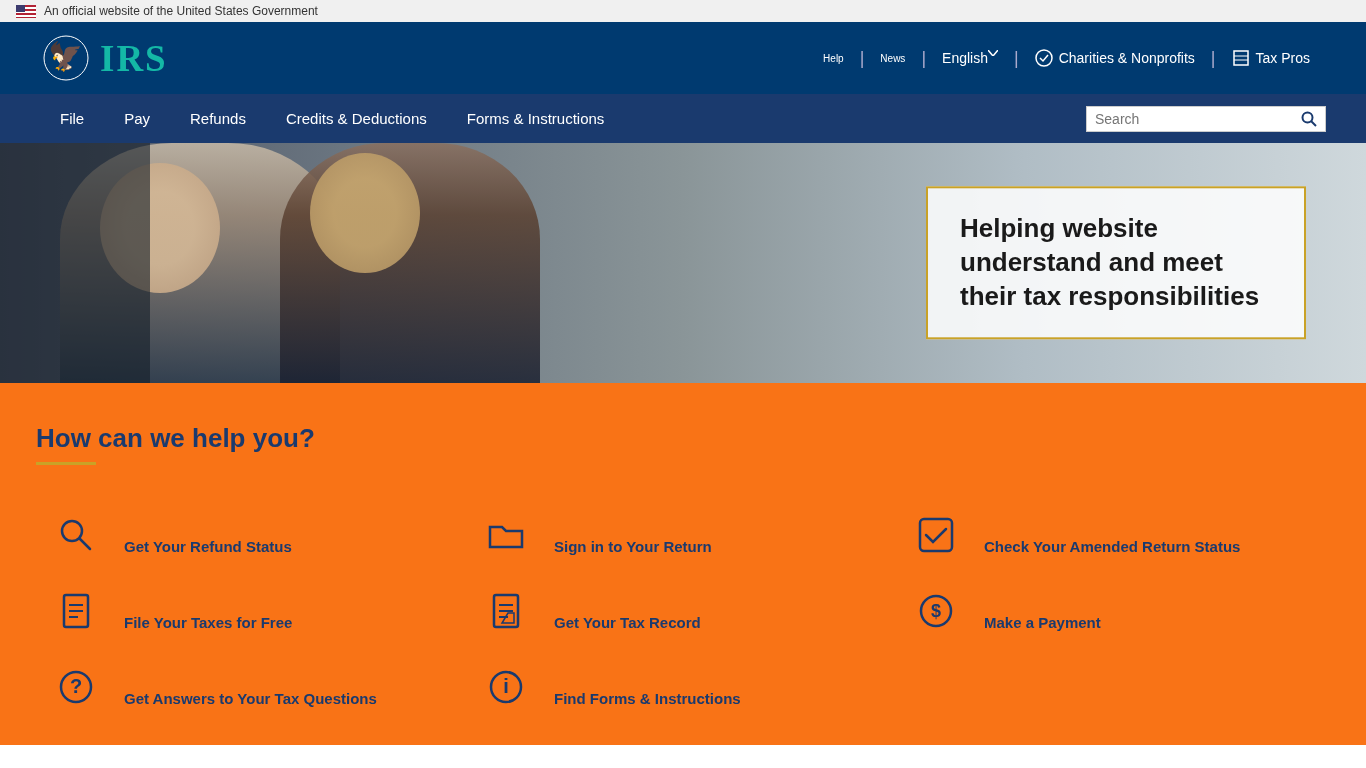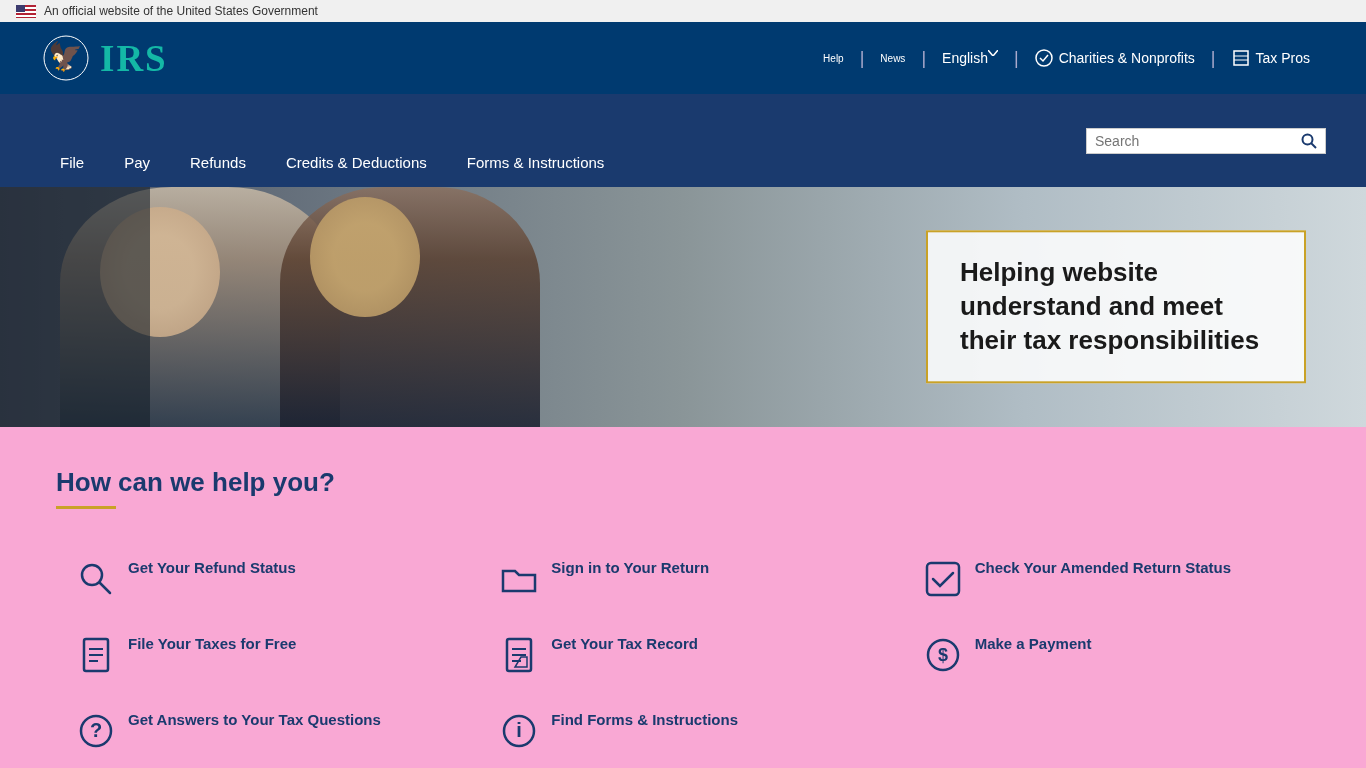--- a/index.html
+++ b/index.html
@@ -85,21 +85,20 @@
     .nav-bar {
       background: #1a3a6e;
       display: flex;
       align-items: center;
       padding: 0 40px;
       justify-content: space-between;
     }
     .nav-links {
       display: flex;
       align-items: flex-end;
-      margin-top: 44px;
     }
     .nav-links a {
       color: #fff;
       text-decoration: none;
       font-size: 15px;
       padding: 16px 20px;
       display: block;
     }
     .search-box {
       display: flex;
@@ -155,44 +154,44 @@
     }
     .hero-text {
       font-size: 26px;
       font-weight: 600;
       color: #1a1a1a;
       line-height: 1.3;
     }
 
     
     .help-section {
-      padding: 40px 40px 20px 56px;
-      background: #f9a8d4;
+      padding: 40px 40px 20px 36px;
+      background: #f97316;
     }
     .help-title {
       font-size: 26px;
       font-weight: bold;
       color: #1a3a6e;
       margin-bottom: 8px;
     }
     .help-title-underline {
       width: 60px;
       height: 3px;
       background: #c9a227;
       margin-bottom: 32px;
     }
     .help-grid {
       display: grid;
       grid-template-columns: repeat(3, 1fr);
       gap: 0;
     }
     .help-item {
       display: flex;
-      align-items: flex-start;
-      gap: 12px;
+      align-items: flex-end;
+      gap: 28px;
       padding: 18px 20px;
       text-decoration: none;
       color: #1a3a6e;
       font-size: 15px;
       font-weight: 600;
       cursor: pointer;
     }
     .help-icon {
       width: 40px;
       height: 40px;

